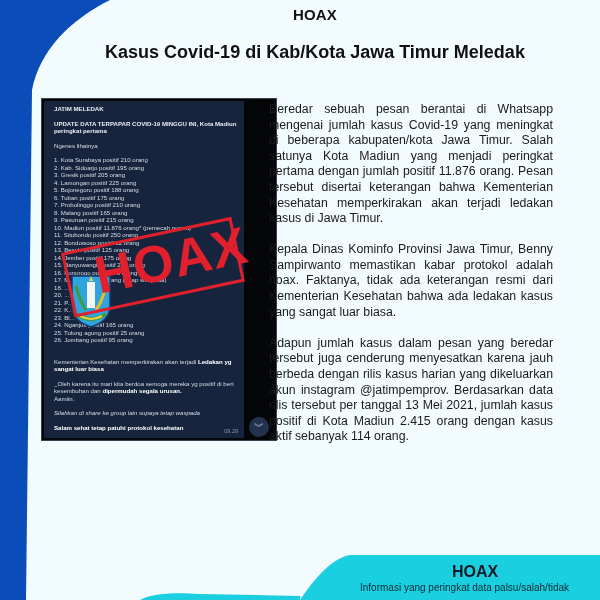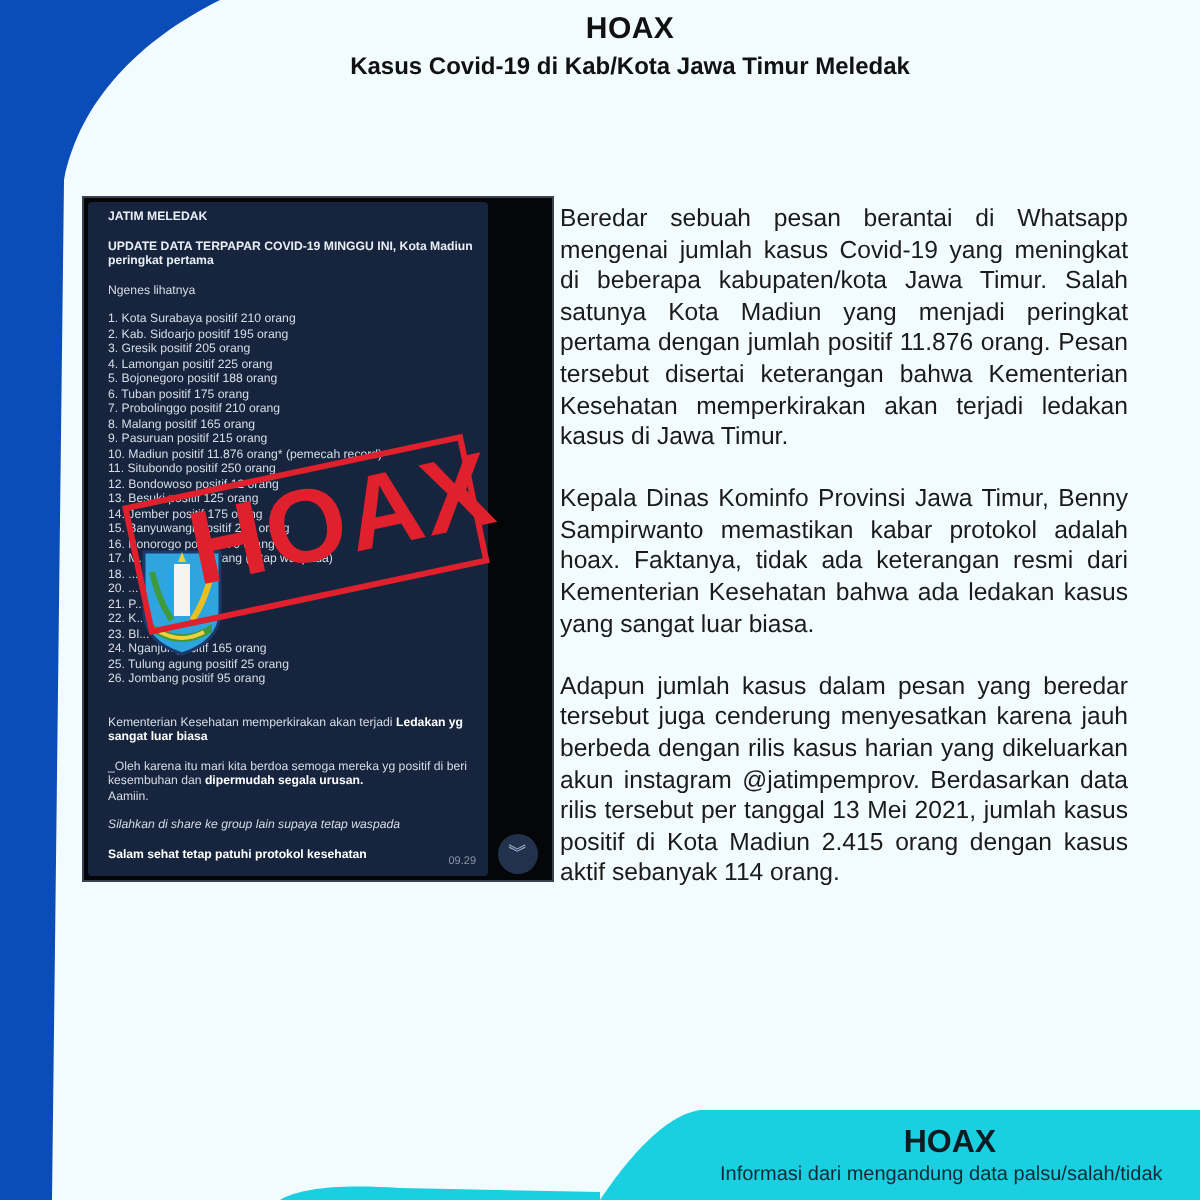--- a/index.html
+++ b/index.html
@@ -1,35 +1,35 @@
 <!DOCTYPE html>
 <html><head>
 <meta charset="utf-8">
 <style>
   html, body { margin:0; padding:0; }
   body { width:600px; height:600px; overflow:hidden; position:relative; background:#f2fbfd; font-family:"Liberation Sans", sans-serif; }
   .bg-band { position:absolute; left:0; top:0; width:600px; height:600px; }
   .title-block { position:absolute; left:0; top:6px; width:600px; text-align:center; color:#111; }
   .title-block .t1 { font-weight:bold; font-size:15px; letter-spacing:0.2px; margin-left:30px; }
-  .title-block .t2 { font-weight:bold; font-size:12px; margin-top:3px; margin-left:30px; }
+  .title-block .t2 { font-weight:bold; font-size:18px; margin-top:19px; margin-left:30px; }
 
   .shot { position:absolute; left:41px; top:98px; width:236px; height:343px; background:#050608; border:1px solid #3a4150; box-sizing:border-box; overflow:hidden; }
   .bubble { position:absolute; left:2px; top:2px; width:200px; height:337px; background:#16253d; border-radius:2px; color:#d7dce6; font-size:6.1px; line-height:7.5px; padding:4px 5px 0 10px; box-sizing:border-box; }
   .bubble .hd { font-weight:bold; color:#e9edf4; }
   .bubble .gap { height:7px; }
   .bubble b { color:#fff; font-weight:bold; }
   .bubble i { font-style:italic; }
   .time { position:absolute; right:6px; bottom:3px; font-size:5.5px; color:#8a94a8; }
   .scroll-btn { position:absolute; left:207px; top:318px; width:20px; height:20px; border-radius:50%; background:#22324d; color:#9fb3d6; font-size:10px; text-align:center; line-height:20px; }
 
   .stamp { position:absolute; left:61px; top:253px; width:174px; height:66px; border:3px solid #e0202c; transform:rotate(-12deg); transform-origin:0 0; box-sizing:border-box; }
   .stamp-text { position:absolute; left:94px; top:230px; font-size:52px; font-weight:bold; color:#e0202c; transform:rotate(-12deg); letter-spacing:1px; }
   .logo { position:absolute; left:68px; top:272px; width:46px; height:56px; }
 
-  .article { position:absolute; left:280px; top:102px; width:284px; color:#1b1b1b; font-size:12.3px; line-height:15.6px; text-align:justify; }
+  .article { position:absolute; left:269px; top:102px; width:284px; color:#1b1b1b; font-size:12.3px; line-height:15.6px; text-align:justify; }
   .article p { margin:0 0 15.5px 0; }
 
   .footer-wave { position:absolute; left:0; top:0; width:600px; height:600px; }
   .footer-title { position:absolute; left:350px; top:563px; width:250px; text-align:center; font-weight:bold; font-size:16px; color:#0f1a22; }
   .footer-desc { position:absolute; left:360px; top:582px; font-size:10px; color:#0f2a33; white-space:nowrap; }
 </style>
 </head>
 <body>
 
 <svg class="bg-band" viewBox="0 0 600 600">
@@ -108,13 +108,13 @@
   <p>Beredar sebuah pesan berantai di Whatsapp mengenai jumlah kasus Covid-19 yang meningkat di beberapa kabupaten/kota Jawa Timur.  Salah satunya Kota Madiun yang menjadi peringkat pertama dengan jumlah positif 11.876 orang. Pesan tersebut disertai keterangan bahwa Kementerian Kesehatan memperkirakan akan terjadi ledakan kasus di Jawa Timur.</p>
   <p>Kepala Dinas Kominfo Provinsi Jawa Timur, Benny Sampirwanto memastikan kabar protokol adalah hoax. Faktanya, tidak ada keterangan resmi dari Kementerian Kesehatan bahwa ada ledakan kasus yang sangat luar biasa.</p>
   <p>Adapun jumlah kasus dalam pesan yang beredar tersebut juga cenderung menyesatkan karena jauh berbeda dengan rilis kasus harian yang dikeluarkan akun instagram @jatimpemprov. Berdasarkan data rilis tersebut per tanggal 13 Mei 2021, jumlah kasus positif di Kota Madiun 2.415 orang dengan kasus aktif sebanyak 114 orang.</p>
 </div>
 
 <svg class="footer-wave" viewBox="0 0 600 600">
   <path d="M300 600 C310 585 330 558 350 555 L600 555 L600 600 Z" fill="#19cfe0"></path>
   <path d="M140 600 C150 594 170 592 200 594 L300 596 L300 600 Z" fill="#19cfe0"></path>
 </svg>
 <div class="footer-title">HOAX</div>
-<div class="footer-desc">Informasi dari mengandung data palsu/salah/tidak</div>
+<div class="footer-desc">Informasi yang peringkat data palsu/salah/tidak</div>
 
 </body></html>

